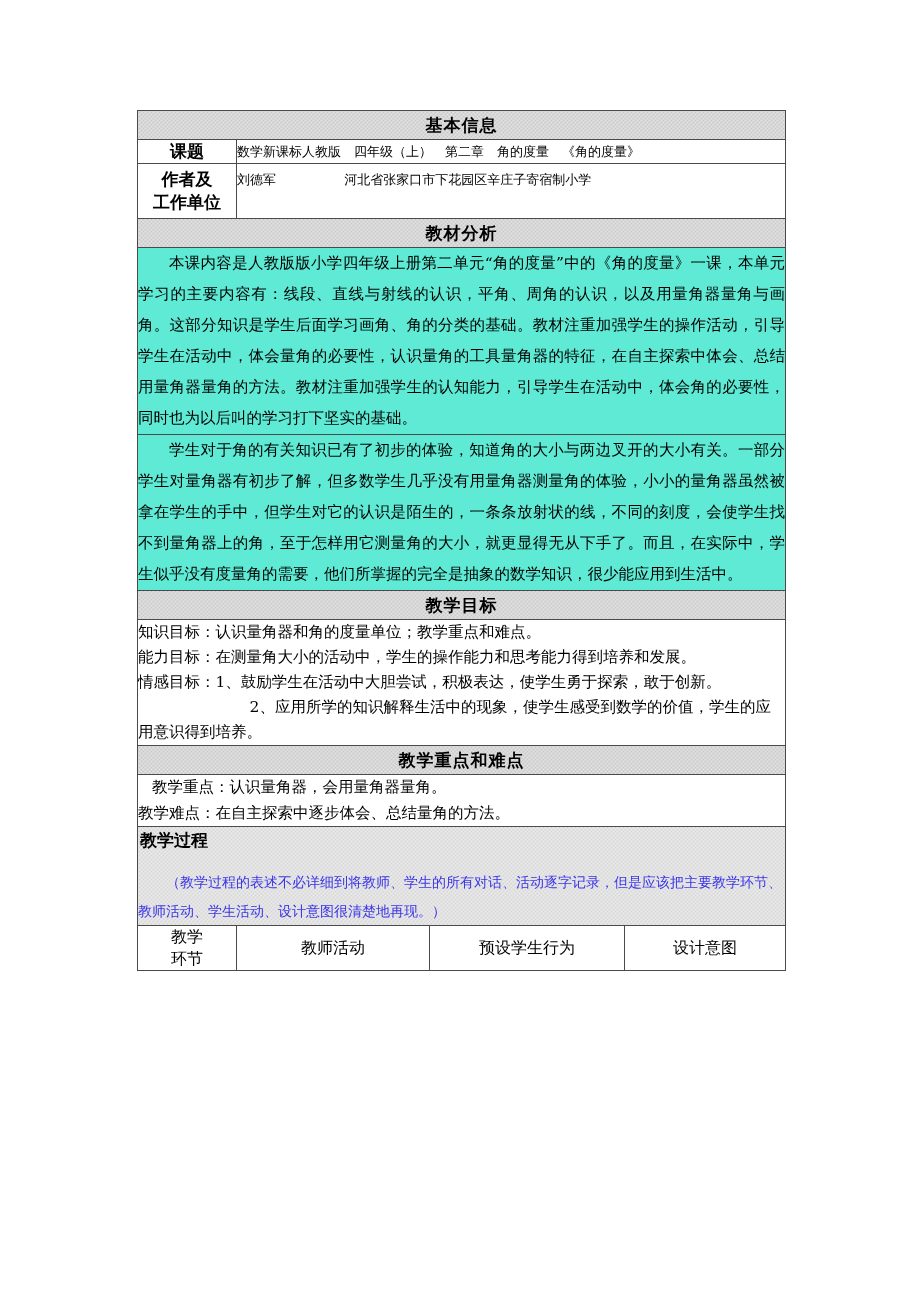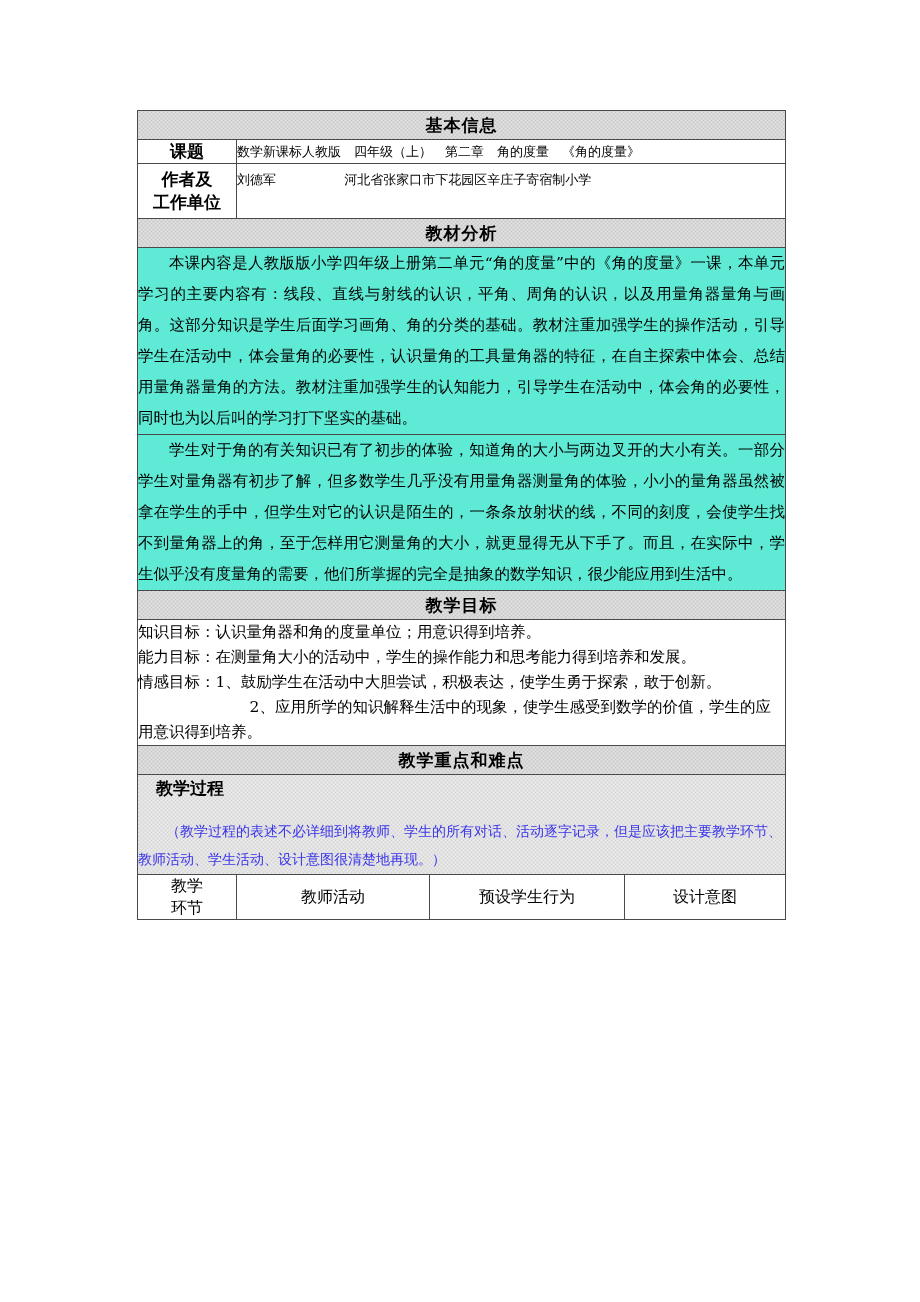--- a/index.html
+++ b/index.html
@@ -112,21 +112,21 @@
   }
   .focus-cell p { margin: 0; }
   .focus-cell p.first { padding-left: 0.9em; }
 
   .process-cell {
     padding: 8px 12px 14px 12px;
   }
   .process-title {
     font-size: 17px;
     font-weight: bold;
-    padding-left: 18px;
+    padding-left: 2px;
     line-height: 1.6;
     margin: 0 0 14px 0;
   }
   .process-note {
     color: #3a34e8;
     font-size: 14px;
     line-height: 2.05;
     margin: 0;
     text-indent: 2em;
   }
@@ -190,32 +190,38 @@
           <p class="indent">学生对于角的有关知识已有了初步的体验，知道角的大小与两边叉开的大小有关。一部分学生对量角器有初步了解，但多数学生几乎没有用量角器测量角的体验，小小的量角器虽然被拿在学生的手中，但学生对它的认识是陌生的，一条条放射状的线，不同的刻度，会使学生找不到量角器上的角，至于怎样用它测量角的大小，就更显得无从下手了。而且，在实际中，学生似乎没有度量角的需要，他们所掌握的完全是抽象的数学知识，很少能应用到生活中。</p>
         </td>
       </tr>
 
       <tr>
         <td class="banner shade-dark" colspan="4">教学目标</td>
       </tr>
 
       <tr>
         <td class="goal-cell" colspan="4">
-          <p>知识目标：认识量角器和角的度量单位；用意识得到培养。</p>
+          <p>知识目标：认识量角器和角的度量单位；教学重点和难点。</p>
           <p>能力目标：在测量角大小的活动中，学生的操作能力和思考能力得到培养和发展。</p>
           <p>情感目标：1、鼓励学生在活动中大胆尝试，积极表达，使学生勇于探索，敢于创新。</p>
           <p class="sub">2、应用所学的知识解释生活中的现象，使学生感受到数学的价值，学生的应</p>
           <p>用意识得到培养。</p>
         </td>
       </tr>
 
       <tr>
         <td class="banner shade-dark" colspan="4">教学重点和难点</td>
       </tr>
 
+      <tr>
+        <td class="focus-cell" colspan="4">
+          <p class="first">教学重点：认识量角器，会用量角器量角。</p>
+          <p>教学难点：在自主探索中逐步体会、总结量角的方法。</p>
+        </td>
+      </tr>
 
       <tr>
         <td class="process-cell shade-light" colspan="4">
           <p class="process-title">教学过程</p>
           <p class="process-note">（教学过程的表述不必详细到将教师、学生的所有对话、活动逐字记录，但是应该把主要教学环节、教师活动、学生活动、设计意图很清楚地再现。）</p>
         </td>
       </tr>
 
       <tr>
         <td class="col-head">

